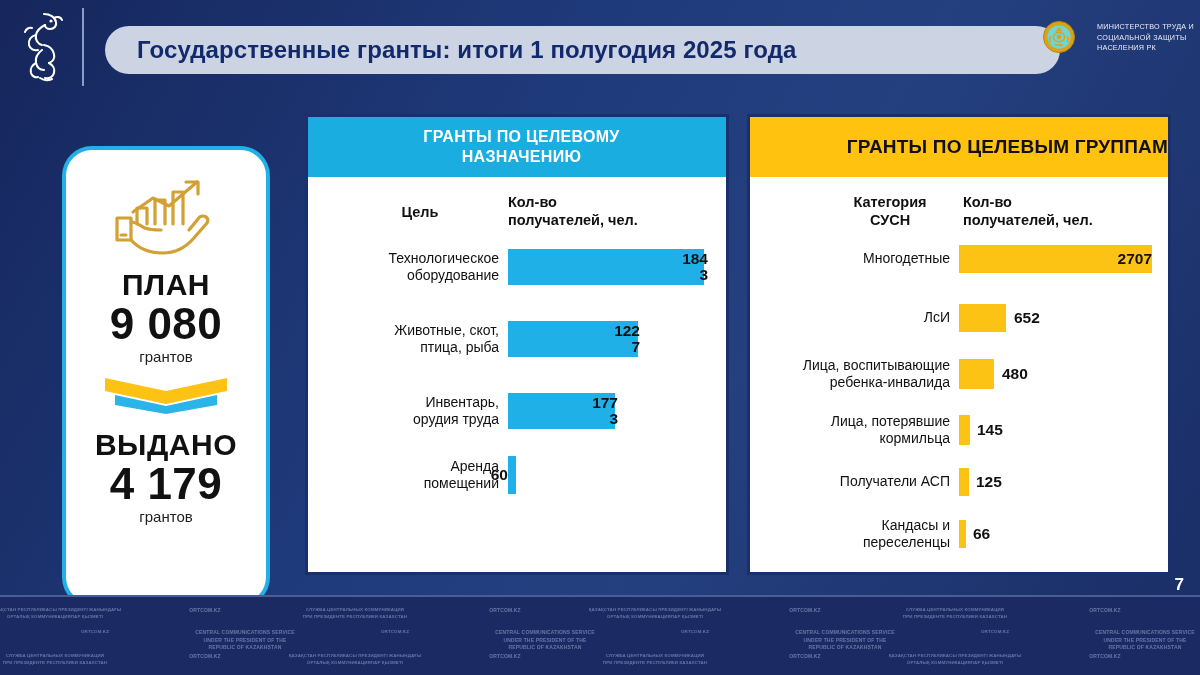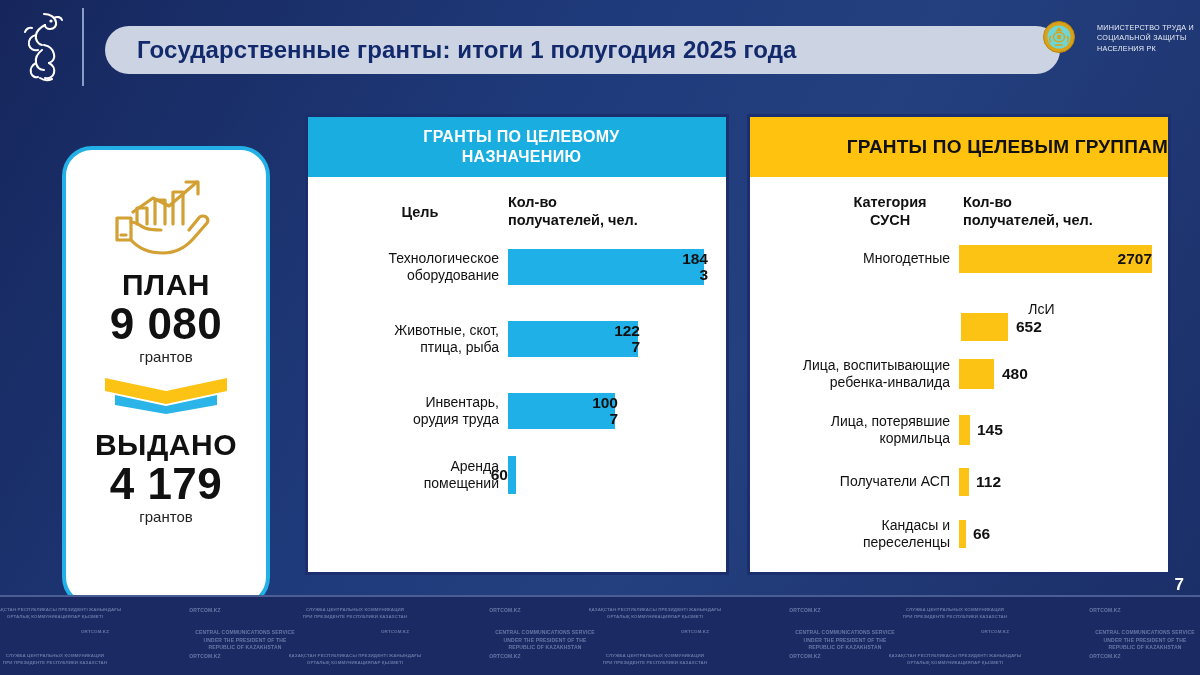--- a/index.html
+++ b/index.html
@@ -22,21 +22,21 @@
   .hdr-divider{position:absolute;left:82px;top:8px;width:2px;height:78px;background:#9fb2d8;opacity:.85;}
   .title-pill{
     position:absolute;left:105px;top:26px;width:955px;height:48px;
     background:#ccd4e4;border-radius:24px;
     display:flex;align-items:center;
   }
   .title-pill .title-text{
     margin-left:32px;color:#12296b;font-size:24px;font-weight:bold;letter-spacing:.1px;
     white-space:nowrap;
   }
-  .ministry{position:absolute;right:6px;top:20px;display:flex;align-items:flex-end;gap:21px;}
+  .ministry{position:absolute;right:6px;top:20px;display:flex;align-items:center;gap:21px;}
   .min-emblem{width:34px;height:34px;flex:0 0 34px;}
   .min-text{color:#e9edf6;font-size:7.2px;line-height:1.45;letter-spacing:.25px;padding-top:2px;}
 
   
   .stat-card{
     position:absolute;left:62px;top:114px;width:208px;height:461px;
     background:#ffffff;border:4px solid #23b0e6;border-radius:30px;
     display:flex;flex-direction:column;align-items:center;justify-content:flex-start;
     padding-top:16px;box-sizing:border-box;margin-top:32px;
   }
@@ -222,21 +222,21 @@
           </div>
         </div>
 
         <div class="row" style="height:56px;margin-top:16px;">
           <div class="row-label" style="width:192px;">
             <div>Инвентарь,</div>
             <div>орудия труда</div>
           </div>
           <div class="bar-zone">
             <div class="bar bar-blue" style="left:0;width:107px;height:36px;"></div>
-            <div class="bar-val stacked" style="left:84px;">1007</div>
+            <div class="bar-val stacked" style="left:84px;">1773</div>
           </div>
         </div>
 
         <div class="row" style="height:44px;margin-top:14px;">
           <div class="row-label" style="width:192px;">
             <div>Аренда</div>
             <div>помещении</div>
           </div>
           <div class="bar-zone">
             <div class="bar bar-blue" style="left:0;width:8px;height:38px;"></div>
@@ -270,21 +270,21 @@
         <div class="row" style="height:36px;margin-top:2px;">
           <div class="row-label" style="width:205px;">
             <div>Многодетные</div>
           </div>
           <div class="bar-zone">
             <div class="bar bar-yellow" style="left:0;width:193px;height:28px;"></div>
             <div class="bar-val wrap3" style="left:151px;">2707</div>
           </div>
         </div>
 
-        <div class="row" style="height:34px;margin-top:24px;flex-direction:column;">
+        <div class="row" style="height:34px;margin-top:24px;">
           <div class="row-label" style="width:205px;">
             <div>ЛсИ</div>
           </div>
           <div class="bar-zone">
             <div class="bar bar-yellow" style="left:0;width:47px;height:28px;"></div>
             <div class="bar-val" style="left:55px;">652</div>
           </div>
         </div>
 
         <div class="row" style="height:42px;margin-top:18px;">
@@ -308,21 +308,21 @@
             <div class="bar-val" style="left:18px;">145</div>
           </div>
         </div>
 
         <div class="row" style="height:34px;margin-top:14px;">
           <div class="row-label" style="width:205px;">
             <div>Получатели АСП</div>
           </div>
           <div class="bar-zone">
             <div class="bar bar-yellow" style="left:0;width:10px;height:28px;"></div>
-            <div class="bar-val" style="left:17px;">112</div>
+            <div class="bar-val" style="left:17px;">125</div>
           </div>
         </div>
 
         <div class="row" style="height:42px;margin-top:14px;">
           <div class="row-label" style="width:205px;">
             <div>Кандасы и</div>
             <div>переселенцы</div>
           </div>
           <div class="bar-zone">
             <div class="bar bar-yellow" style="left:0;width:7px;height:28px;"></div>

